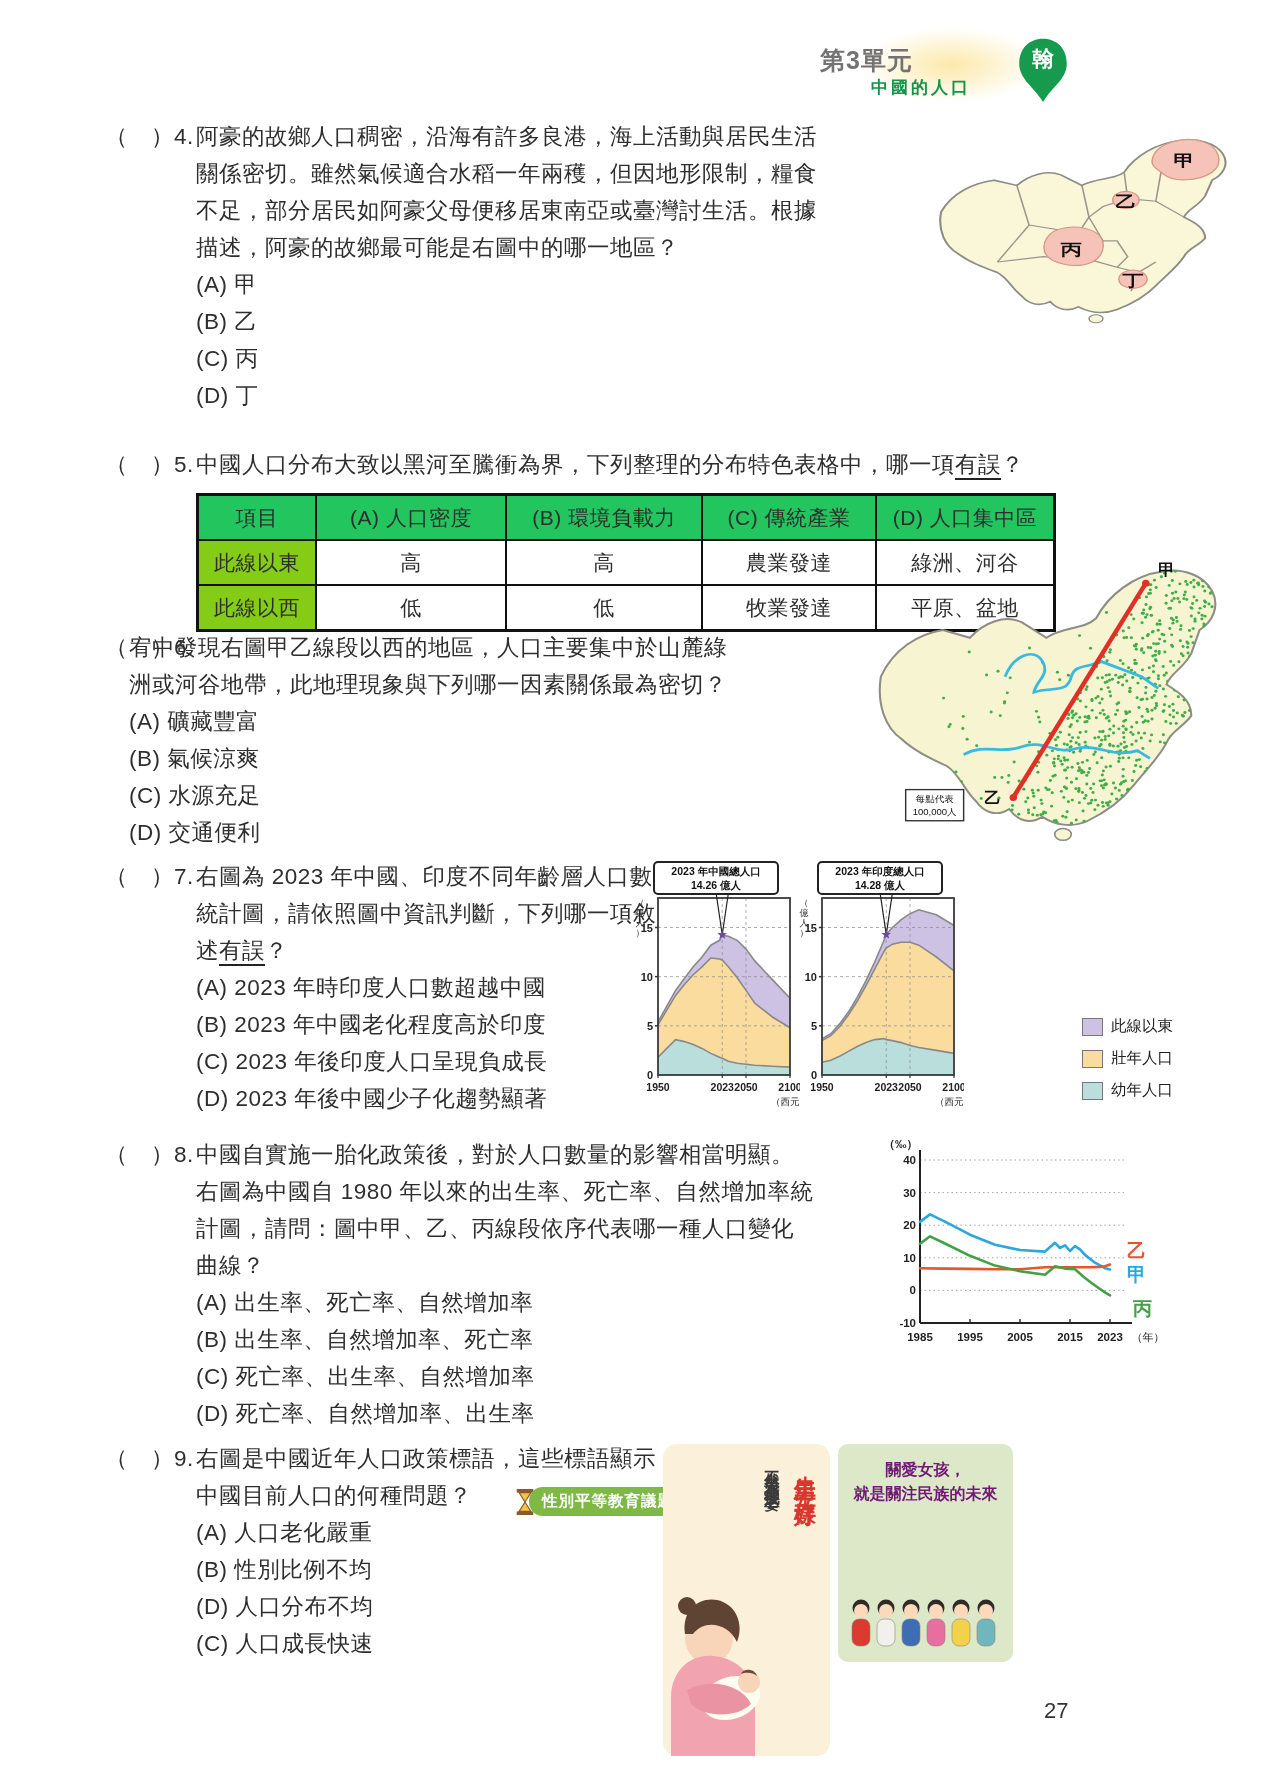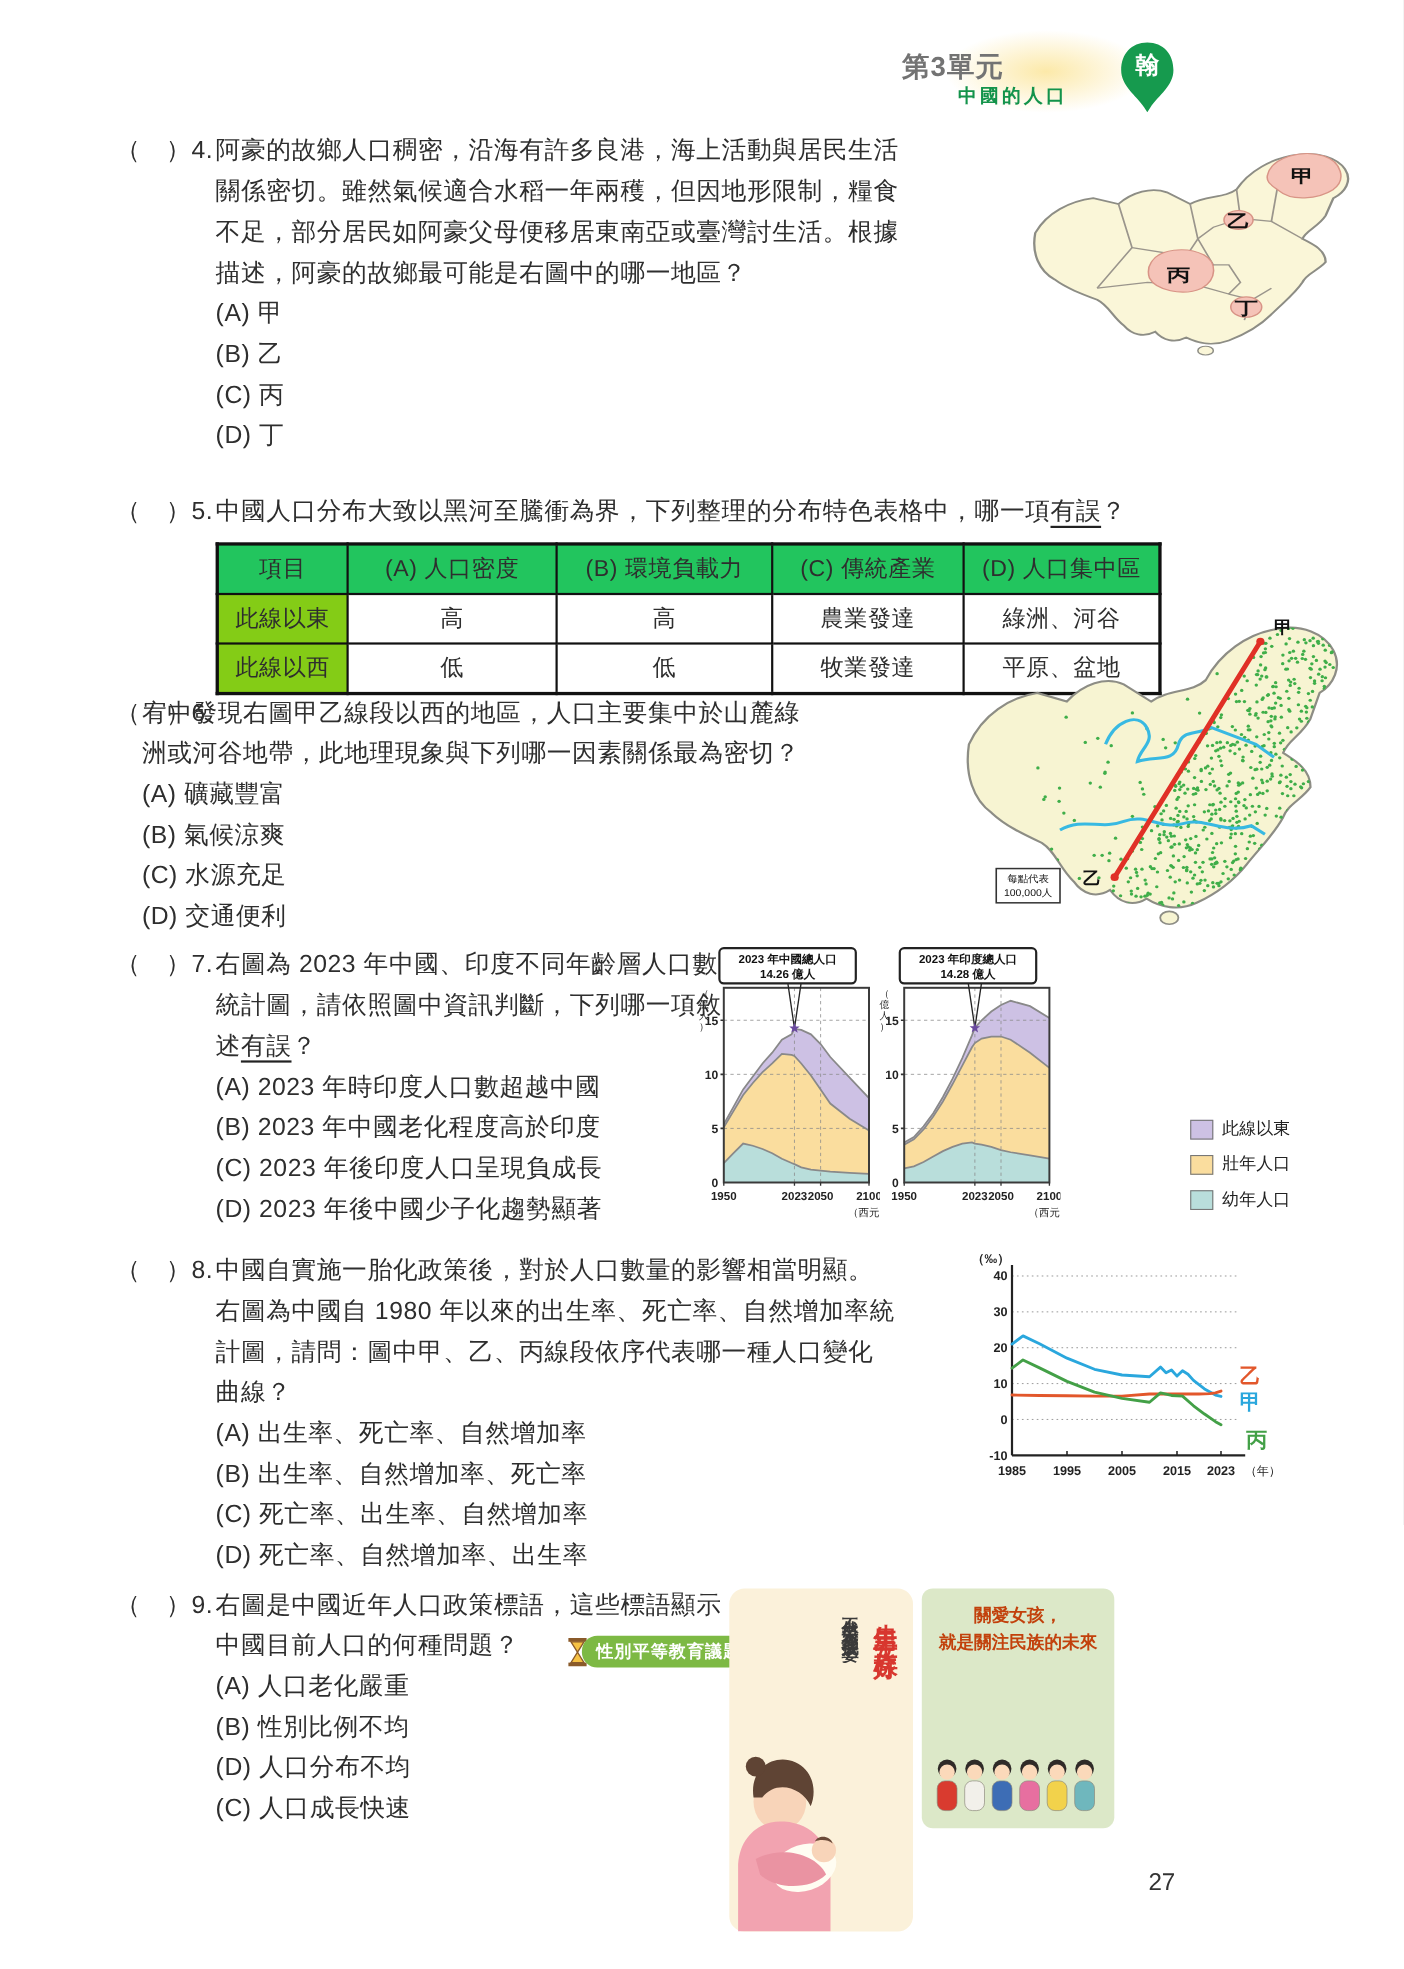--- a/index.html
+++ b/index.html
@@ -46,21 +46,21 @@
                border-radius:14px;padding:4px 13px;margin-left:-6px;letter-spacing:1px;}
   
   .posterL{position:absolute;left:663px;top:1444px;width:167px;height:312px;
            background:#fbf1da;border-radius:14px;}
   .posterR{position:absolute;left:838px;top:1444px;width:175px;height:218px;
            background:#dce8c8;border-radius:10px;}
   .vslogans{position:absolute;top:14px;right:10px;height:292px;writing-mode:vertical-rl;}
   .vs1{color:#d8372f;font-size:22px;font-weight:bold;letter-spacing:5px;margin-left:8px;}
   .vs2{color:#3a3a3a;font-size:15.5px;font-weight:bold;letter-spacing:3px;}
   .momwrap{position:absolute;left:0;bottom:0;width:120px;height:180px;}
-  .rtitle{margin-top:14px;text-align:center;font-size:16px;font-weight:bold;color:#c2410c;line-height:24px;}
+  .rtitle{margin-top:14px;text-align:center;font-size:16px;font-weight:bold;color:#701a75;line-height:24px;}
   .kids{position:absolute;left:0;bottom:4px;width:175px;height:110px;}
   .pagenum{position:absolute;left:1044px;top:1698px;font-size:22px;color:#333;}
 </style>
 </head>
 <body>
 
 <div class="page">
 
   <div class="glow"></div>
   <div class="hdr-unit">第3單元</div>

